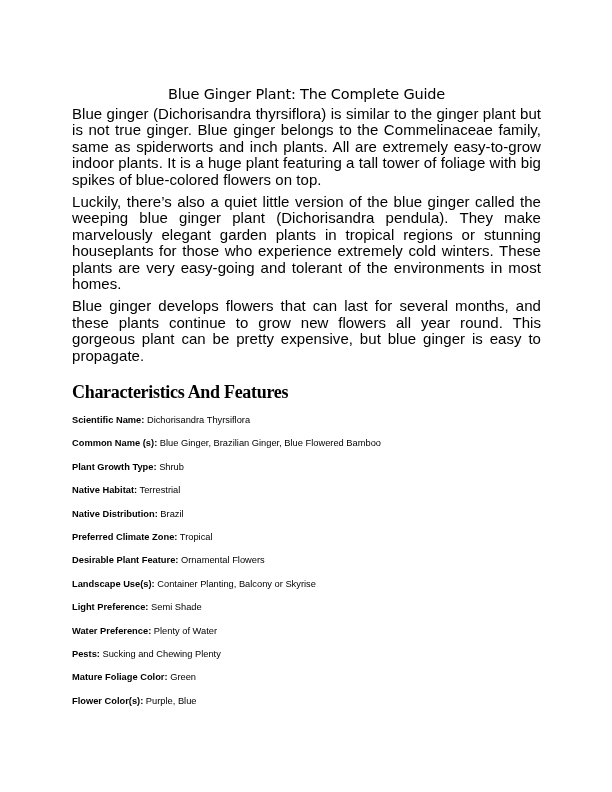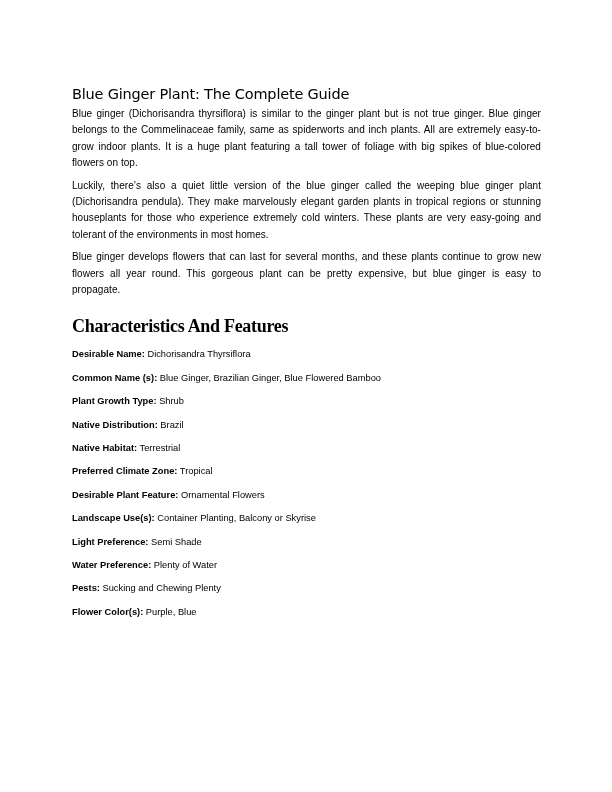--- a/index.html
+++ b/index.html
@@ -1,43 +1,44 @@
 <!DOCTYPE html>
 <html><head>
   <meta charset="utf-8">
   <style>
     html, body { margin: 0; padding: 0; background: #ffffff; }
     body { width: 612px; height: 792px; position: relative; overflow: hidden; font-family: "Liberation Sans", "DejaVu Sans", sans-serif; color: #000; }
     .page { position: absolute; left: 72px; top: 84px; width: 469px; }
-    .title { font-family: "DejaVu Sans", sans-serif; font-size: 14.5px; font-weight: normal; margin: 0 0 2px 0; line-height: 20px; letter-spacing: -0.2px; }
-    .para { font-size: 10px; line-height: 16.4px; text-align: justify; margin: 0 0 6px 0; letter-spacing: 0.05px; }
+    .title { text-align: center; font-family: "DejaVu Sans", sans-serif; font-size: 14.5px; font-weight: normal; margin: 0 0 2px 0; line-height: 20px; letter-spacing: -0.2px; }
+    .para { font-size: 15px; line-height: 16.4px; text-align: justify; margin: 0 0 6px 0; letter-spacing: 0.05px; }
     .section-heading { font-family: "Liberation Serif", "DejaVu Serif", serif; font-size: 18px; font-weight: bold; margin: 18px 0 12px 0; line-height: 20px; letter-spacing: -0.3px; }
     .char-list { list-style: none; margin: 0; padding: 0; }
     .char-item { font-size: 9.3px; line-height: 12px; margin: 0 0 11.4px 0; }
     .char-label { font-weight: bold; }
   </style>
 </head>
 <body>
 
 <div class="page">
   <h1 class="title">Blue Ginger Plant: The Complete Guide</h1>
 
   <p class="para">Blue ginger (Dichorisandra thyrsiflora) is similar to the ginger plant but is not true ginger. Blue ginger belongs to the Commelinaceae family, same as spiderworts and inch plants. All are extremely easy-to-grow indoor plants. It is a huge plant featuring a tall tower of foliage with big spikes of blue-colored flowers on top.</p>
   <p class="para">Luckily, there’s also a quiet little version of the blue ginger called the weeping blue ginger plant (Dichorisandra pendula). They make marvelously elegant garden plants in tropical regions or stunning houseplants for those who experience extremely cold winters. These plants are very easy-going and tolerant of the environments in most homes.</p>
   <p class="para">Blue ginger develops flowers that can last for several months, and these plants continue to grow new flowers all year round. This gorgeous plant can be pretty expensive, but blue ginger is easy to propagate.</p>
 
   <h2 class="section-heading">Characteristics And Features</h2>
 
   <ul class="char-list">
-    <li class="char-item"><span class="char-label">Desirable Name:</span><span> Dichorisandra Thyrsiflora</span></li>
+    <li class="char-item"><span class="char-label">Scientific Name:</span><span> Dichorisandra Thyrsiflora</span></li>
     <li class="char-item"><span class="char-label">Common Name (s):</span><span> Blue Ginger, Brazilian Ginger, Blue Flowered Bamboo</span></li>
     <li class="char-item"><span class="char-label">Plant Growth Type:</span><span> Shrub</span></li>
+    <li class="char-item"><span class="char-label">Native Habitat:</span><span> Terrestrial</span></li>
     <li class="char-item"><span class="char-label">Native Distribution:</span><span> Brazil</span></li>
-    <li class="char-item"><span class="char-label">Native Habitat:</span><span> Terrestrial</span></li>
     <li class="char-item"><span class="char-label">Preferred Climate Zone:</span><span> Tropical</span></li>
     <li class="char-item"><span class="char-label">Desirable Plant Feature:</span><span> Ornamental Flowers</span></li>
     <li class="char-item"><span class="char-label">Landscape Use(s):</span><span> Container Planting, Balcony or Skyrise</span></li>
     <li class="char-item"><span class="char-label">Light Preference:</span><span> Semi Shade</span></li>
     <li class="char-item"><span class="char-label">Water Preference:</span><span> Plenty of Water</span></li>
     <li class="char-item"><span class="char-label">Pests:</span><span> Sucking and Chewing Plenty</span></li>
+    <li class="char-item"><span class="char-label">Mature Foliage Color:</span><span> Green</span></li>
     <li class="char-item"><span class="char-label">Flower Color(s):</span><span> Purple, Blue</span></li>
   </ul>
 </div>
 
 </body></html>

